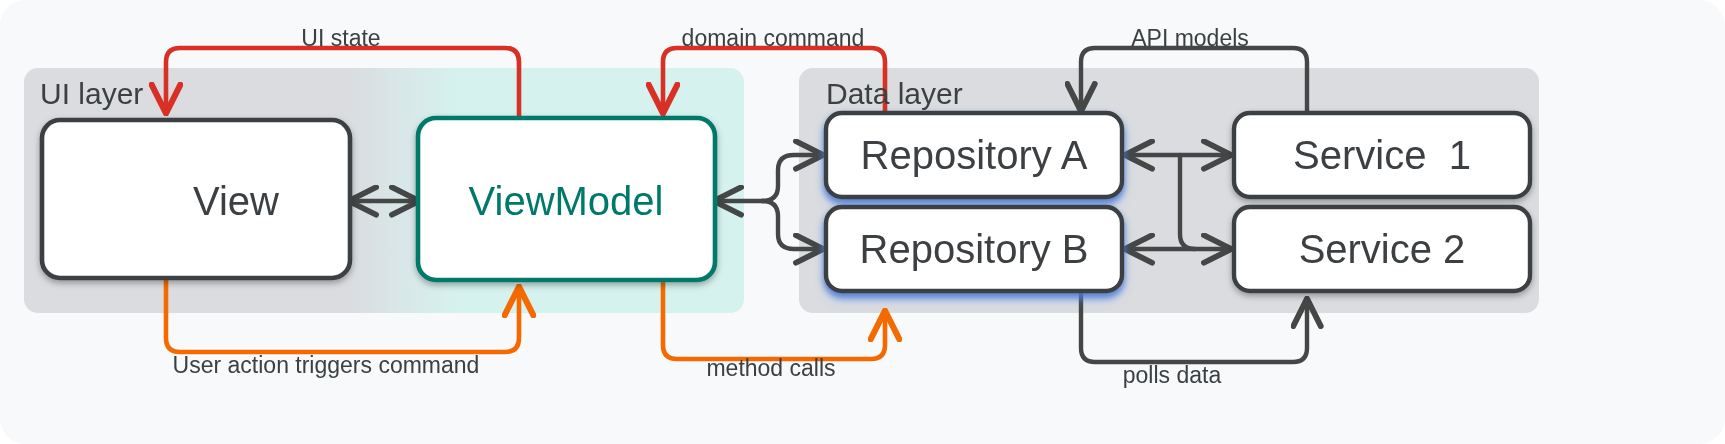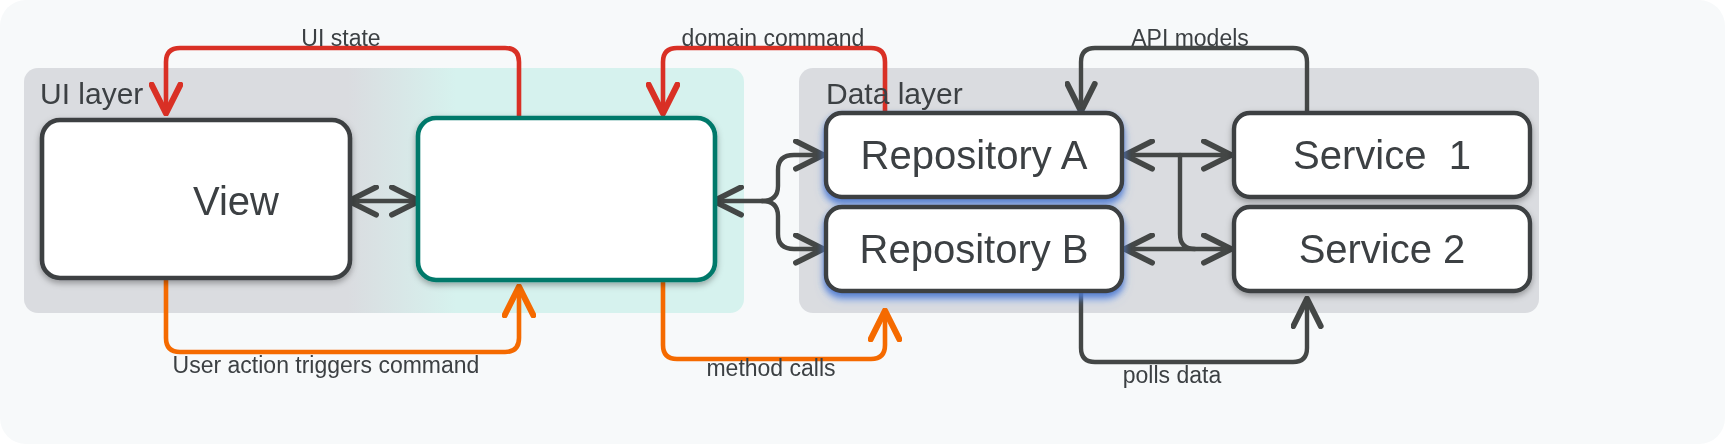--- a/index.html
+++ b/index.html
@@ -102,20 +102,21 @@
       <rect x="1234" y="113" width="296" height="84" rx="16" fill="#ffffff" stroke="#3c4043" stroke-width="4.4" filter="url(#boxShadow)"></rect>
 
       <rect x="1234" y="207" width="296" height="84" rx="16" fill="#ffffff" stroke="#3c4043" stroke-width="4.4" filter="url(#boxShadow)"></rect>
     </g>
   </svg>
 
   <div class="lbl layer-lbl" style="left:40px;top:77px;">UI layer</div>
   <div class="lbl layer-lbl" style="left:826px;top:77px;">Data layer</div>
 
   <div class="lbl node-lbl ctr" style="left:196px;top:201px;margin-left:40px;">View</div>
+  <div class="lbl node-lbl accent ctr" style="left:566px;top:201px;">ViewModel</div>
   <div class="lbl node-lbl ctr" style="left:974px;top:155px;">Repository A</div>
   <div class="lbl node-lbl ctr" style="left:974px;top:249px;">Repository B</div>
   <div class="lbl node-lbl ctr" style="left:1382px;top:155px;">Service  1</div>
   <div class="lbl node-lbl ctr" style="left:1382px;top:249px;">Service 2</div>
 
   <div class="lbl edge-lbl ctr" style="left:341px;top:38px;">UI state</div>
   <div class="lbl edge-lbl ctr" style="left:773px;top:38px;">domain command</div>
   <div class="lbl edge-lbl ctr" style="left:1190px;top:38px;">API models</div>
   <div class="lbl edge-lbl ctr" style="left:326px;top:365px;">User action triggers command</div>
   <div class="lbl edge-lbl ctr" style="left:771px;top:368px;">method calls</div>

